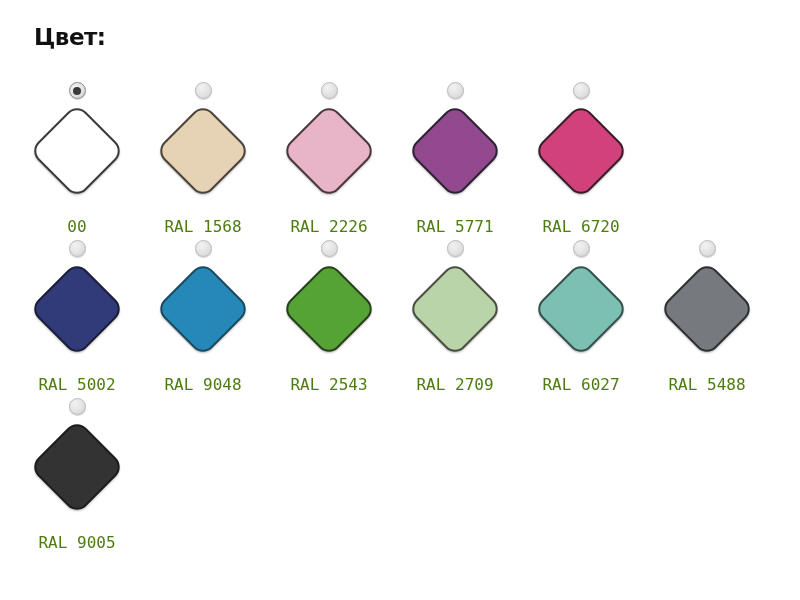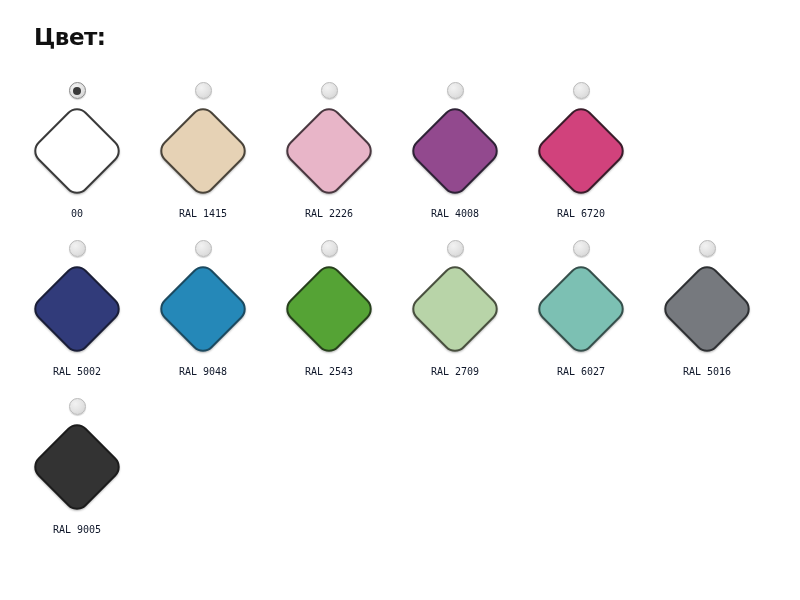--- a/index.html
+++ b/index.html
@@ -99,23 +99,23 @@
     height: 68px;
     border-radius: 13px;
     transform: rotate(45deg);
     box-sizing: border-box;
     border: 2px solid #2e2e2e;
     box-shadow: 1px 1px 2px rgba(0,0,0,0.25);
   }
 
   .swatch-label {
     font-family: "DejaVu Sans Mono", "Liberation Mono", monospace;
-    font-size: 10px;
-    color: #0f172a;
-    margin-top: 10px;
+    font-size: 16px;
+    color: #4d7c0f;
+    margin-top: 20px;
     white-space: nowrap;
     letter-spacing: 0px;
     line-height: 1;
   }
 </style>
 </head>
 <body>
 
 <div class="page">
 
@@ -128,35 +128,35 @@
           <div class="diamond-wrap">
             <div class="diamond" style="background: rgb(255, 255, 255); border-color: rgb(58, 58, 58);"></div>
           </div>
           <div class="swatch-label">00</div>
         </div>
         <div class="swatch-cell">
           <div class="radio"></div>
           <div class="diamond-wrap">
             <div class="diamond" style="background: rgb(230, 210, 181); border-color: rgb(74, 68, 58);"></div>
           </div>
-          <div class="swatch-label">RAL 1415</div>
+          <div class="swatch-label">RAL 1568</div>
         </div>
         <div class="swatch-cell">
           <div class="radio"></div>
           <div class="diamond-wrap">
             <div class="diamond" style="background: rgb(232, 181, 200); border-color: rgb(74, 56, 64);"></div>
           </div>
           <div class="swatch-label">RAL 2226</div>
         </div>
         <div class="swatch-cell">
           <div class="radio"></div>
           <div class="diamond-wrap">
             <div class="diamond" style="background: rgb(146, 73, 142); border-color: rgb(46, 34, 54);"></div>
           </div>
-          <div class="swatch-label">RAL 4008</div>
+          <div class="swatch-label">RAL 5771</div>
         </div>
         <div class="swatch-cell">
           <div class="radio"></div>
           <div class="diamond-wrap">
             <div class="diamond" style="background: rgb(209, 66, 124); border-color: rgb(58, 28, 42);"></div>
           </div>
           <div class="swatch-label">RAL 6720</div>
         </div>
       </div>
       <div class="swatch-row">
@@ -193,21 +193,21 @@
           <div class="diamond-wrap">
             <div class="diamond" style="background: rgb(124, 192, 179); border-color: rgb(54, 80, 76);"></div>
           </div>
           <div class="swatch-label">RAL 6027</div>
         </div>
         <div class="swatch-cell">
           <div class="radio"></div>
           <div class="diamond-wrap">
             <div class="diamond" style="background: rgb(118, 121, 126); border-color: rgb(46, 48, 51);"></div>
           </div>
-          <div class="swatch-label">RAL 5016</div>
+          <div class="swatch-label">RAL 5488</div>
         </div>
       </div>
       <div class="swatch-row">
         <div class="swatch-cell">
           <div class="radio"></div>
           <div class="diamond-wrap">
             <div class="diamond" style="background: rgb(51, 51, 51); border-color: rgb(28, 28, 28);"></div>
           </div>
           <div class="swatch-label">RAL 9005</div>
         </div>

